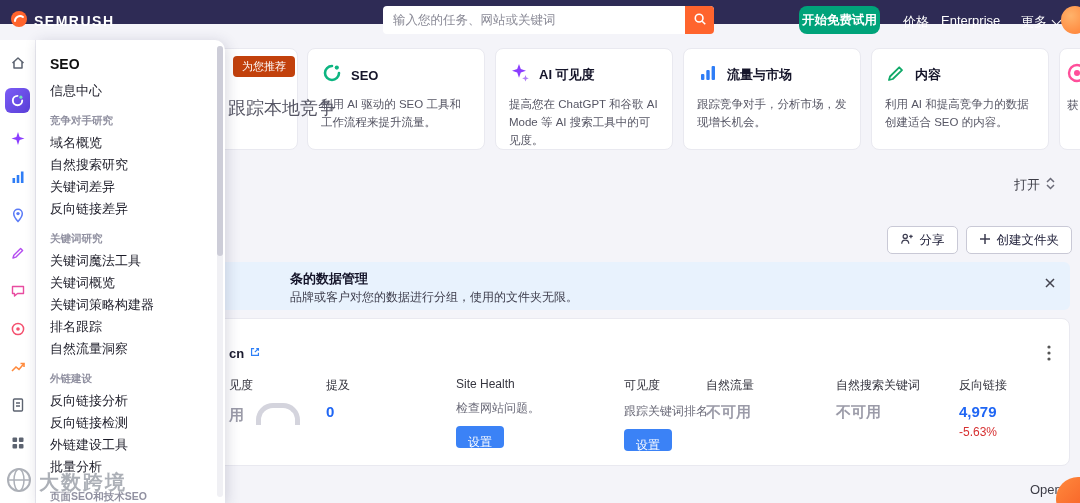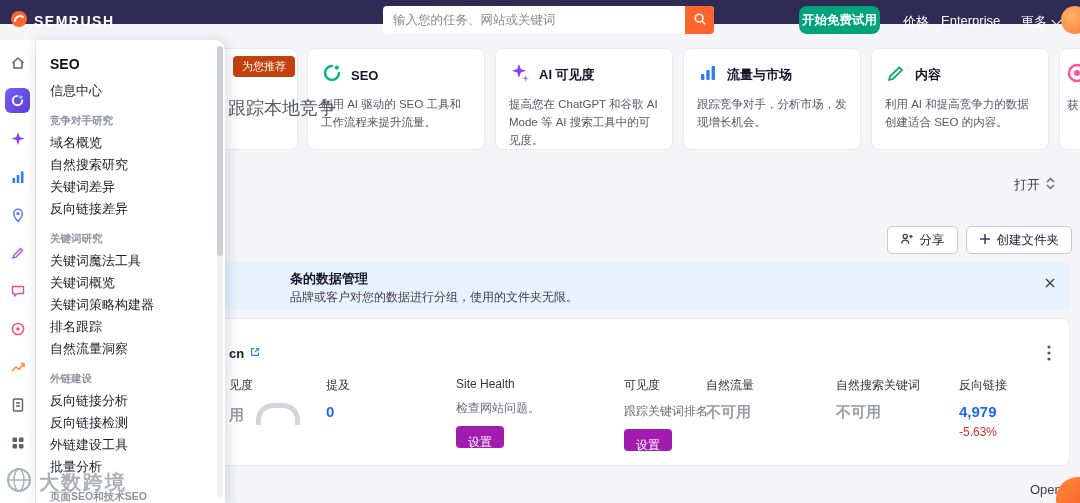--- a/index.html
+++ b/index.html
@@ -73,21 +73,21 @@
       border:1px solid #e9e9f0;border-radius:8px;box-sizing:border-box;}
   .domain{position:absolute;left:168px;top:27px;font-size:13px;font-weight:600;color:#1a1a2e;
       display:flex;gap:5px;align-items:center;cursor:pointer;}
   .kebab{position:absolute;right:16px;top:24px;background:none;border:none;cursor:pointer;padding:2px;}
   .metric{position:absolute;top:58px;}
   .m1{left:168px;}.m2{left:265px;}.m3{left:395px;}.m4{left:537px;margin-left:26px;}.m5{left:645px;}.m6{left:775px;}.m7{left:898px;}
   .mlabel{font-size:12px;color:#35353f;margin-bottom:9px;}
   .mval{font-size:15px;font-weight:700;}
   .gray{color:#9b9ba8;}.blue{color:#1f66f4;}
   .mdesc{font-size:12px;color:#6a6a78;margin-bottom:9px;}
-  .btn-set{height:22px;padding:8px 12px;background:#a21caf;color:#fff;border:none;border-radius:4px;
+  .btn-set{height:22px;padding:8px 12px;background:#3b82f6;color:#fff;border:none;border-radius:4px;
       font-size:12px;cursor:pointer;font-family:inherit;}
   .delta{font-size:12px;color:#d63031;margin-top:5px;}
   .gauge{display:inline-block;width:34px;height:17px;border:5px solid #d4d4dd;border-bottom:none;
       border-radius:17px 17px 0 0;margin-left:12px;vertical-align:bottom;}
   .mrow{display:flex;align-items:flex-end;}
 
   .footer-open{position:absolute;left:1030px;top:482px;display:flex;gap:6px;align-items:center;
       font-size:13px;color:#3c3c46;cursor:pointer;z-index:2;}
   .chat{position:absolute;left:1056px;top:477px;width:44px;height:44px;border-radius:50%;
       background:linear-gradient(135deg,#ff8a3d,#f4511e);z-index:9;cursor:pointer;}

